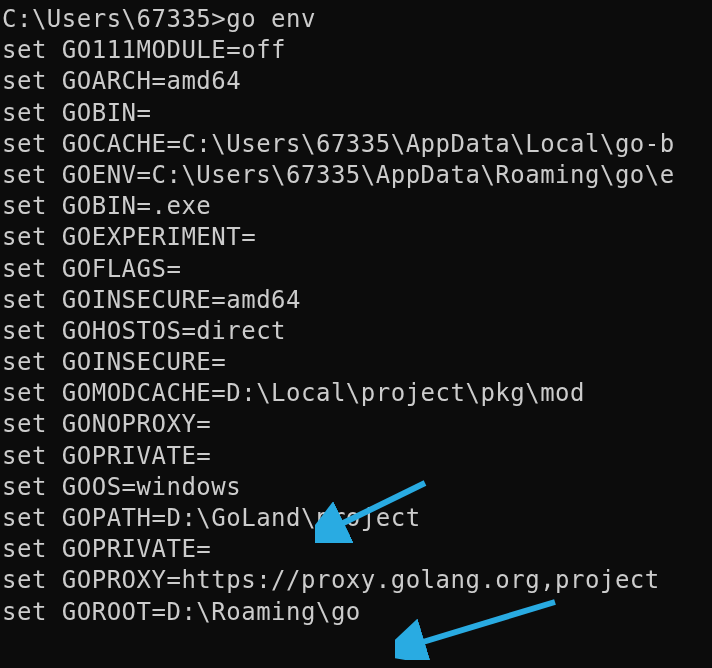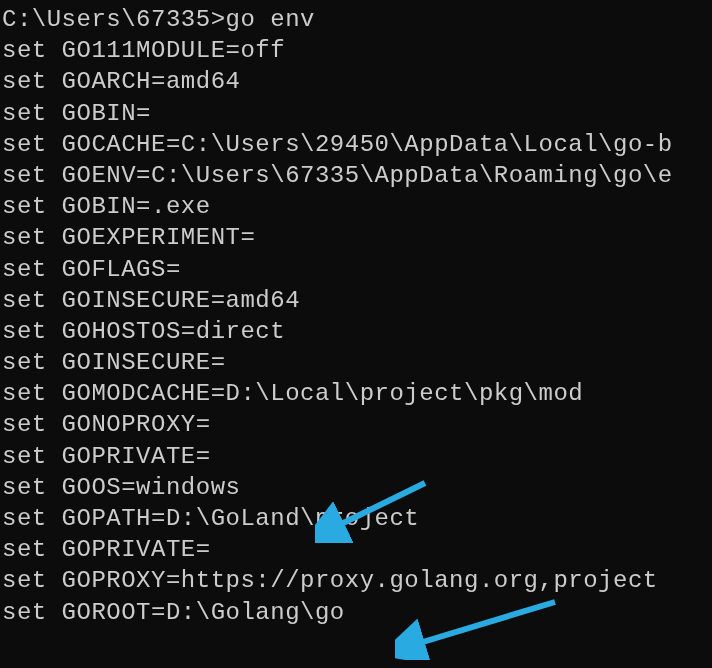--- a/index.html
+++ b/index.html
@@ -15,55 +15,54 @@
       width: 712px;
       height: 668px;
       overflow: hidden;
       position: relative;
       padding: 4px 0 0 2px;
       line-height: 1.3;
     }
     .terminal-line {
       white-space: nowrap;
       letter-spacing: 0.5px;
-      font-family: Liberation Mono, monospace;
     }
     .arrow {
       position: absolute;
       z-index: 10;
     }
     .arrow svg {
       display: block;
     }
   </style>
 </head>
 <body>
 
 <div class="terminal-line">
   <span>C:\Users\67335&gt;</span><span>go env</span>
 </div>
 <div class="terminal-line">set GO111MODULE=off</div>
 <div class="terminal-line">set GOARCH=amd64</div>
 <div class="terminal-line">set GOBIN=</div>
-<div class="terminal-line">set GOCACHE=C:\Users\29450\AppData\Local\go-b</div>
+<div class="terminal-line">set GOCACHE=C:\Users\67335\AppData\Local\go-b</div>
 <div class="terminal-line">set GOENV=C:\Users\67335\AppData\Roaming\go\e</div>
 <div class="terminal-line">set GOBIN=.exe</div>
 <div class="terminal-line">set GOEXPERIMENT=</div>
 <div class="terminal-line">set GOFLAGS=</div>
 <div class="terminal-line">set GOINSECURE=amd64</div>
 <div class="terminal-line">set GOHOSTOS=direct</div>
 <div class="terminal-line">set GOINSECURE=</div>
 <div class="terminal-line">set GOMODCACHE=D:\Local\project\pkg\mod</div>
 <div class="terminal-line">set GONOPROXY=</div>
 <div class="terminal-line">set GOPRIVATE=</div>
 <div class="terminal-line">set GOOS=windows</div>
 <div class="terminal-line">set GOPATH=D:\GoLand\project</div>
 <div class="terminal-line">set GOPRIVATE=</div>
 <div class="terminal-line">set GOPROXY=https://proxy.golang.org,project</div>
-<div class="terminal-line">set GOROOT=D:\Golang\go</div>
+<div class="terminal-line">set GOROOT=D:\Roaming\go</div>
 
 <div class="arrow" style="left:315px; top:473px;">
   <svg width="120" height="70" viewBox="0 0 120 70">
     <defs>
       <marker id="arrowhead1" markerWidth="8" markerHeight="8" refX="2" refY="4" orient="auto">
         <polygon points="0 0, 8 4, 0 8" fill="#29abe2"></polygon>
       </marker>
     </defs>
     <line x1="110" y1="10" x2="18" y2="55" stroke="#29abe2" stroke-width="6" marker-end="url(#arrowhead1)"></line>
   </svg>

